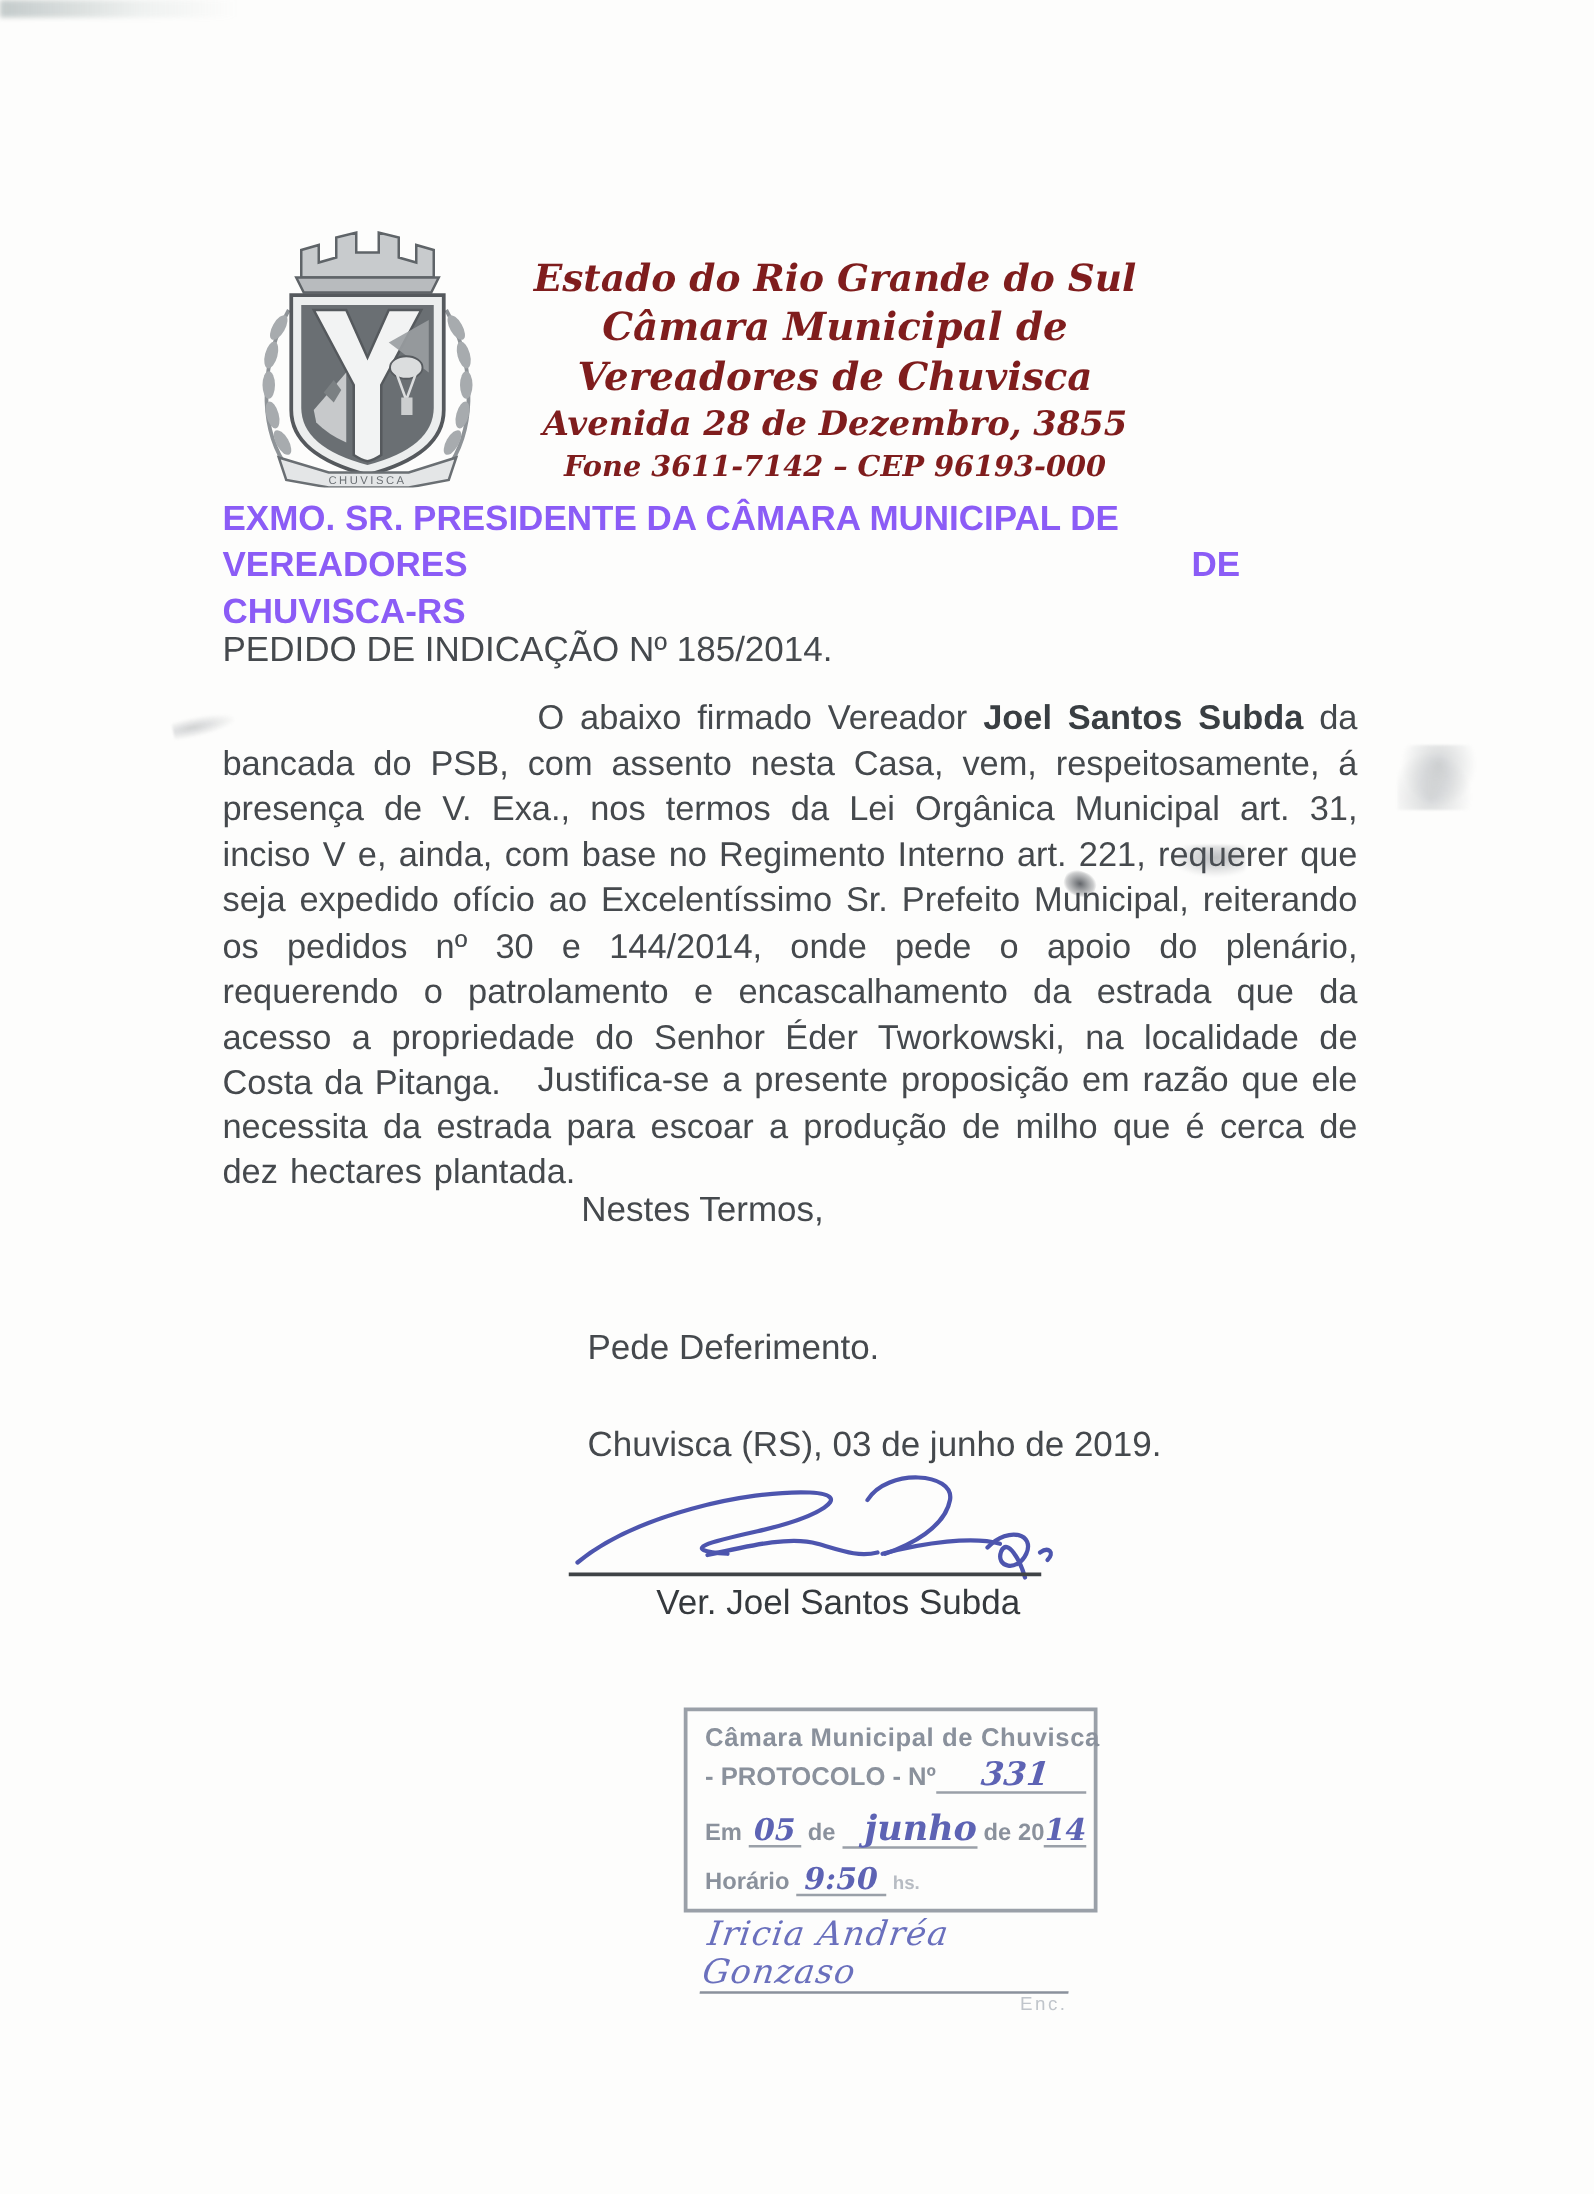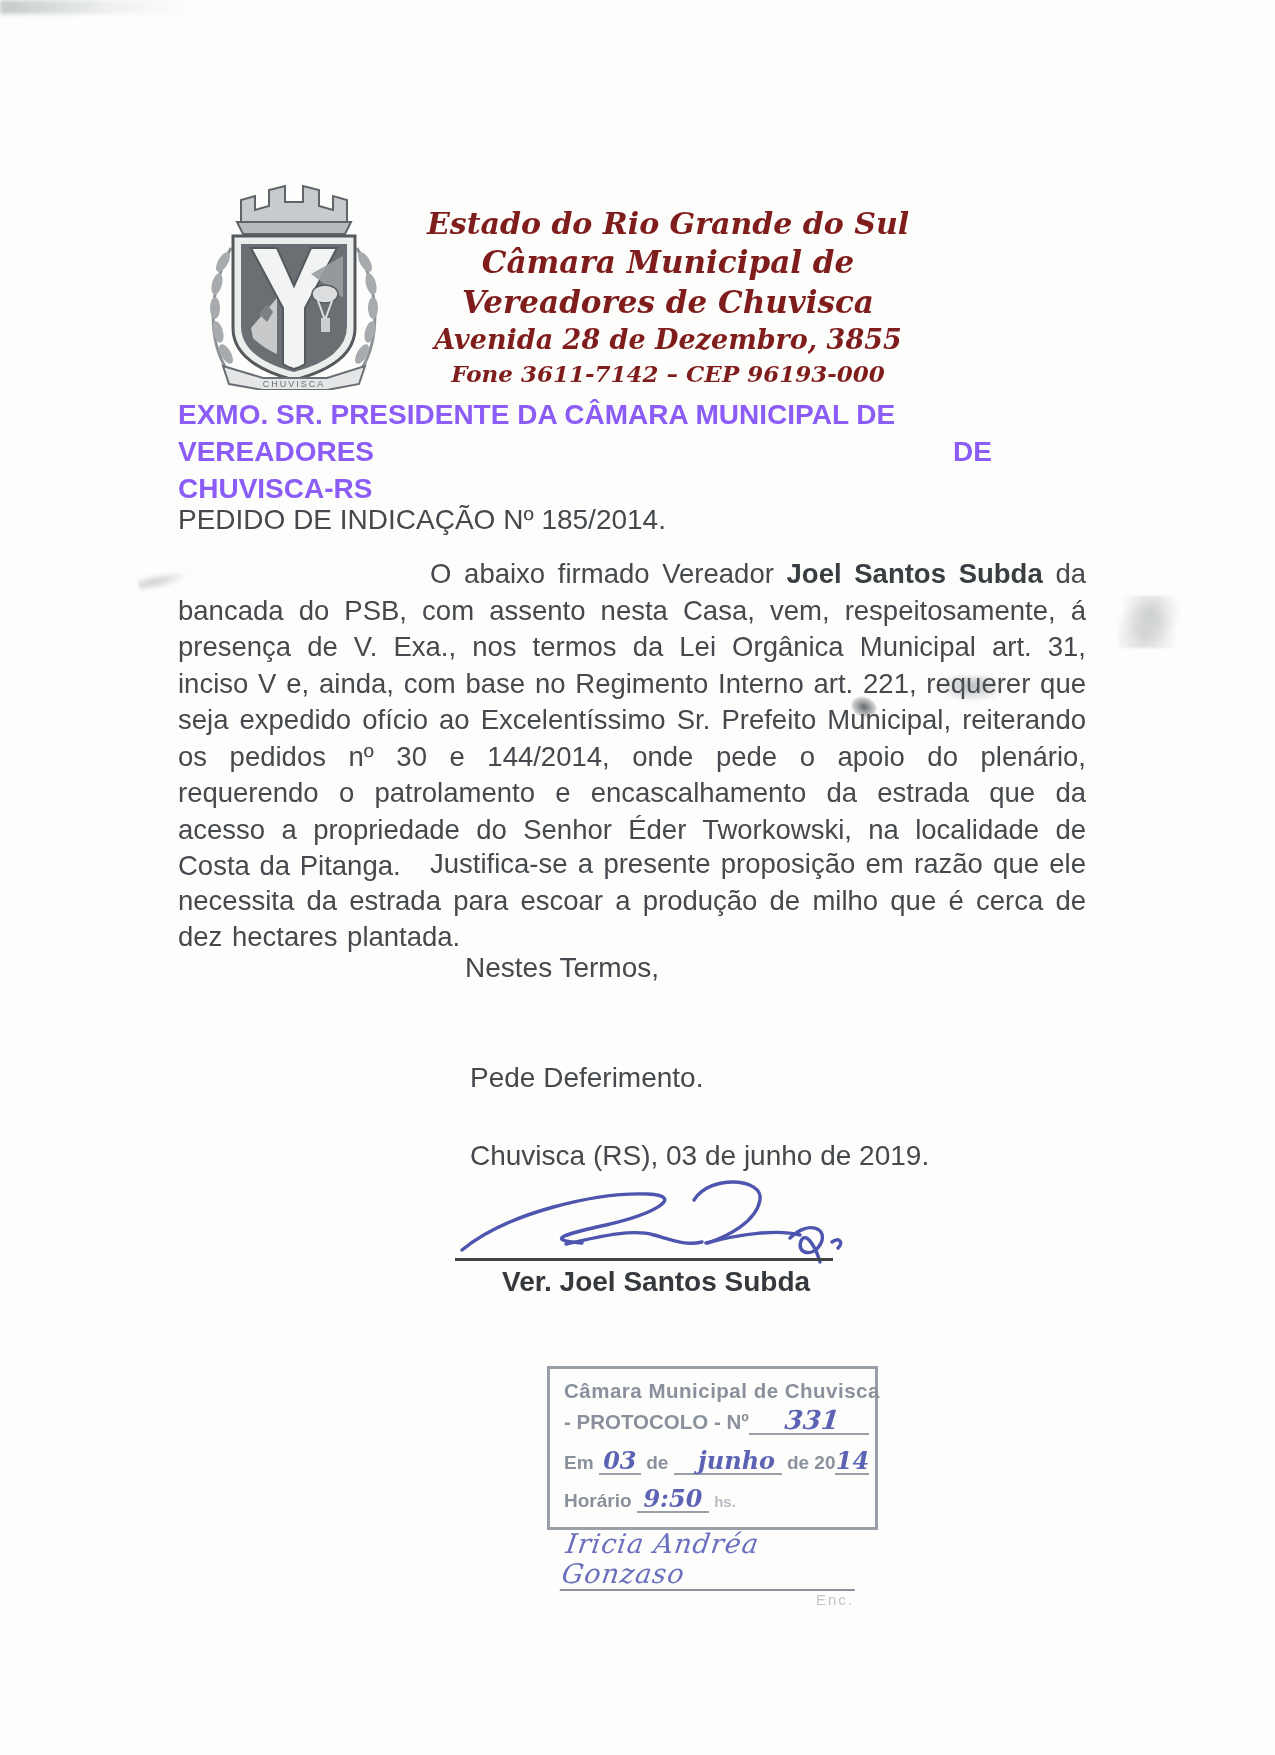--- a/index.html
+++ b/index.html
@@ -32,21 +32,21 @@
   .p1{top:556px;text-indent:252px;}
   .p1 b{color:#393e42;}
   .p2{top:846px;text-indent:252px;}
   .closing1{position:absolute;left:465px;top:952px;font-size:28px;}
   .closing2{position:absolute;left:470px;top:1062px;font-size:28px;}
   .dateline{position:absolute;left:470px;top:1140px;font-size:28px;}
   
   .sig-svg{position:absolute;left:448px;top:1178px;width:400px;height:90px;}
   .sig-line{position:absolute;left:455px;top:1258px;width:378px;height:0;
     border-top:3px solid #3f4346;}
-  .sig-name{position:absolute;left:502px;top:1266px;font-size:28px;font-weight:bold;color:#35393d;}
+  .sig-name{position:absolute;left:525px;top:1266px;font-size:28px;font-weight:normal;color:#35393d;}
   
   .stamp{position:absolute;left:547px;top:1366px;width:331px;height:164px;
     border:3px solid #9aa0a8;box-sizing:border-box;padding:8px 12px 4px 14px;
     color:#868d98;background:rgba(255,255,255,.0);}
   .stamp .row{white-space:nowrap;}
   .st-org{font-size:20.5px;font-weight:bold;letter-spacing:.5px;margin-top:2px;color:#8a919c;}
   .st-proto{font-size:20.5px;font-weight:bold;margin-top:4px;color:#8a919c;}
   .hw{font-family:"DejaVu Serif", serif;font-style:italic;color:#5d63b4;}
   .st-num{font-size:26px;display:inline-block;transform:skewX(-6deg);margin-left:6px;}
   .u{display:inline-block;border-bottom:2px solid #9aa0a8;text-align:center;line-height:1;}
@@ -160,23 +160,23 @@
 <div class="sig-line"></div>
 <div class="sig-name">Ver. Joel Santos Subda</div>
 
 <div class="stamp">
   <div class="row st-org">Câmara Municipal de Chuvisca</div>
   <div class="row st-proto">
     <span>- PROTOCOLO - Nº</span><span class="u" style="min-width:120px;"><span class="hw st-num">331</span></span>
   </div>
   <div class="row st-em">
     <span>Em</span>
-    <span class="u" style="min-width:42px;"><span class="hw" style="font-size:24px;">03</span></span>
+    <span class="u" style="min-width:42px;"><span class="hw" style="font-size:24px;">05</span></span>
     <span>de</span>
-    <span class="u" style="min-width:108px;"><span class="hw" style="font-size:24px;margin-left:18px;">junho</span></span>
+    <span class="u" style="min-width:108px;"><span class="hw" style="font-size:28px;margin-left:18px;">junho</span></span>
     <span>de 20</span><span class="u" style="min-width:34px;"><span class="hw" style="font-size:24px;">14</span></span>
   </div>
   <div class="row st-hor">
     <span>Horário</span>
     <span class="u" style="min-width:72px;"><span class="hw" style="font-size:24px;">9:50</span></span>
     <span class="st-hs">hs.</span>
   </div>
   <div class="st-sig">Iricia Andréa Gonzaso</div>
   <div class="st-enc">Enc.</div>
 </div>

